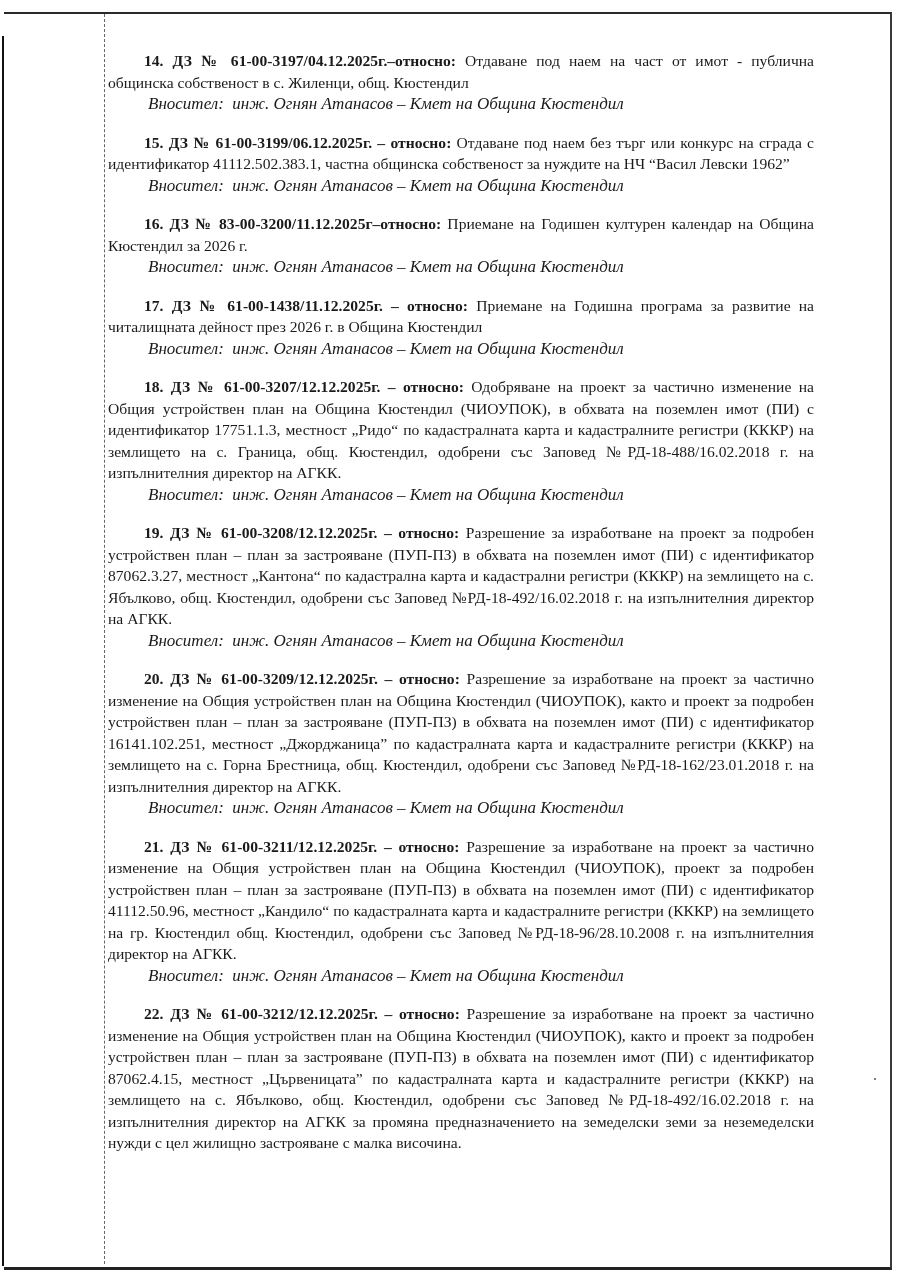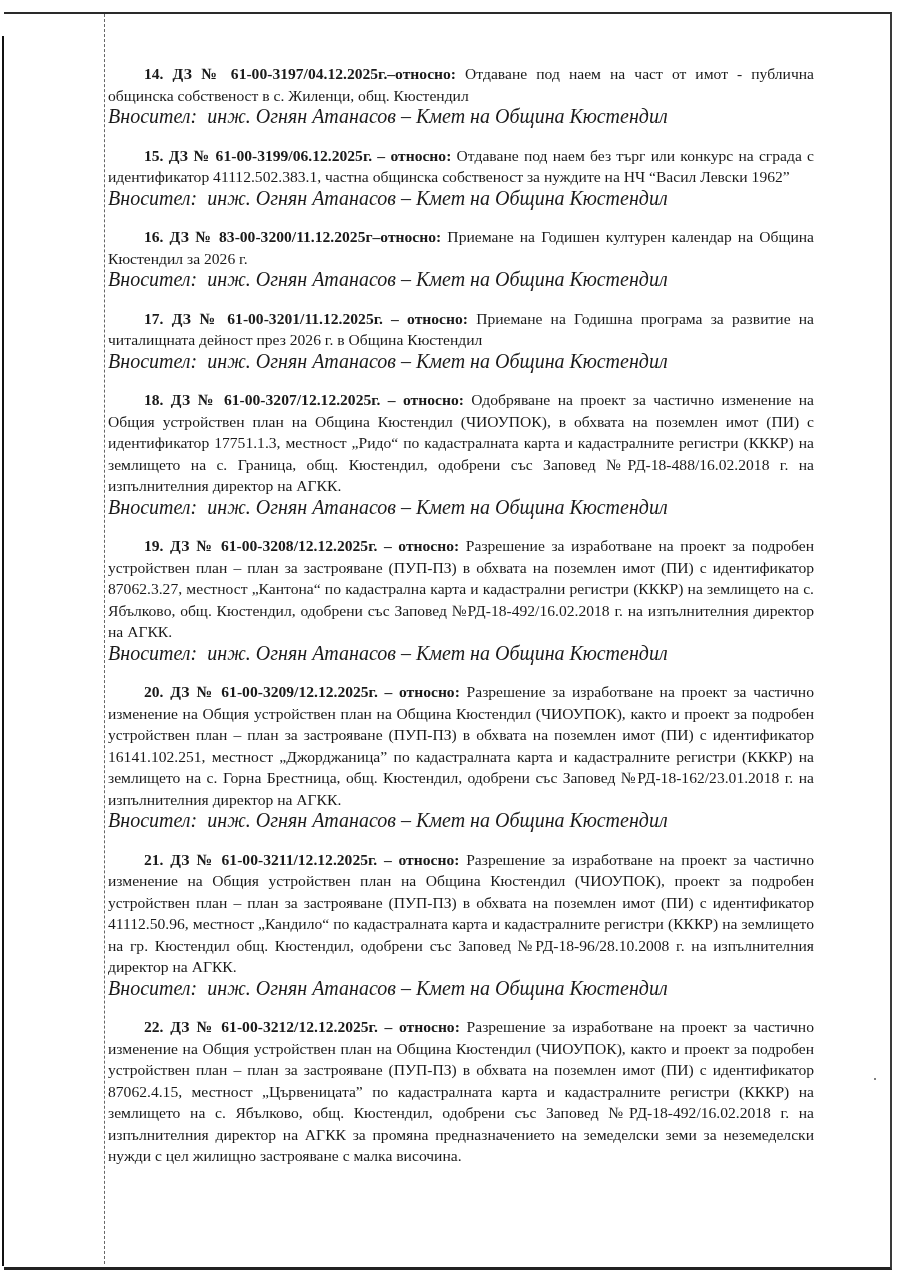--- a/index.html
+++ b/index.html
@@ -13,27 +13,27 @@
     box-sizing: border-box;
   }
   .left-edge {
     position: absolute; left: 2px; top: 36px; width: 2px; height: 1230px; background: #111;
   }
   .margin-line {
     position: absolute; left: 104px; top: 14px; width: 0; height: 1250px;
     border-left: 1px dashed #666;
   }
   .content {
-    position: absolute; left: 108px; top: 63px; width: 706px;
+    position: absolute; left: 108px; top: 50px; width: 706px;
     font-size: 15.6px; line-height: 21.5px;
   }
   .item { margin-bottom: 17px; }
   .item p { margin: 0; text-align: justify; text-indent: 36px; }
   .item .head { font-weight: bold; }
-  .item .proposer { font-style: italic; font-size: 20px; }
+  .item .proposer { font-style: italic; margin-left: 40px; font-size: 17px; }
   .dot-mark { position: absolute; right: 28px; top: 1078px; width: 2px; height: 2px; background:#555; border-radius:1px; }
 </style>
 </head>
 <body>
 
 <div class="page-frame"></div>
 <div class="left-edge"></div>
 <div class="margin-line"></div>
 <div class="dot-mark"></div>
 
@@ -48,21 +48,21 @@
     <p><span class="head">15. ДЗ № 61-00-3199/06.12.2025г. – относно:</span><span> Отдаване под наем без търг или конкурс на сграда с идентификатор 41112.502.383.1, частна общинска собственост за нуждите на НЧ “Васил Левски 1962”</span></p>
     <div class="proposer"><span>Вносител:</span>&nbsp; <span>инж. Огнян Атанасов – Кмет на Община Кюстендил</span></div>
   </div>
 
   <div class="item">
     <p><span class="head">16. ДЗ № 83-00-3200/11.12.2025г–относно:</span><span> Приемане на Годишен културен календар на Община Кюстендил за 2026 г.</span></p>
     <div class="proposer"><span>Вносител:</span>&nbsp; <span>инж. Огнян Атанасов – Кмет на Община Кюстендил</span></div>
   </div>
 
   <div class="item">
-    <p><span class="head">17. ДЗ № 61-00-3201/11.12.2025г. – относно:</span><span> Приемане на Годишна програма за развитие на читалищната дейност през 2026 г. в Община Кюстендил</span></p>
+    <p><span class="head">17. ДЗ № 61-00-1438/11.12.2025г. – относно:</span><span> Приемане на Годишна програма за развитие на читалищната дейност през 2026 г. в Община Кюстендил</span></p>
     <div class="proposer"><span>Вносител:</span>&nbsp; <span>инж. Огнян Атанасов – Кмет на Община Кюстендил</span></div>
   </div>
 
   <div class="item">
     <p><span class="head">18. ДЗ № 61-00-3207/12.12.2025г. – относно:</span><span> Одобряване на проект за частично изменение на Общия устройствен план на Община Кюстендил (ЧИОУПОК), в обхвата на поземлен имот (ПИ) с идентификатор 17751.1.3, местност „Ридо“ по кадастралната карта и кадастралните регистри (КККР) на землището на с. Граница, общ. Кюстендил, одобрени със Заповед №РД-18-488/16.02.2018 г. на изпълнителния директор на АГКК.</span></p>
     <div class="proposer"><span>Вносител:</span>&nbsp; <span>инж. Огнян Атанасов – Кмет на Община Кюстендил</span></div>
   </div>
 
   <div class="item">
     <p><span class="head">19. ДЗ № 61-00-3208/12.12.2025г. – относно:</span><span> Разрешение за изработване на проект за подробен устройствен план – план за застрояване (ПУП-ПЗ) в обхвата на поземлен имот (ПИ) с идентификатор 87062.3.27, местност „Кантона“ по кадастрална карта и кадастрални регистри (КККР) на землището на с. Ябълково, общ. Кюстендил, одобрени със Заповед №РД-18-492/16.02.2018 г. на изпълнителния директор на АГКК.</span></p>

